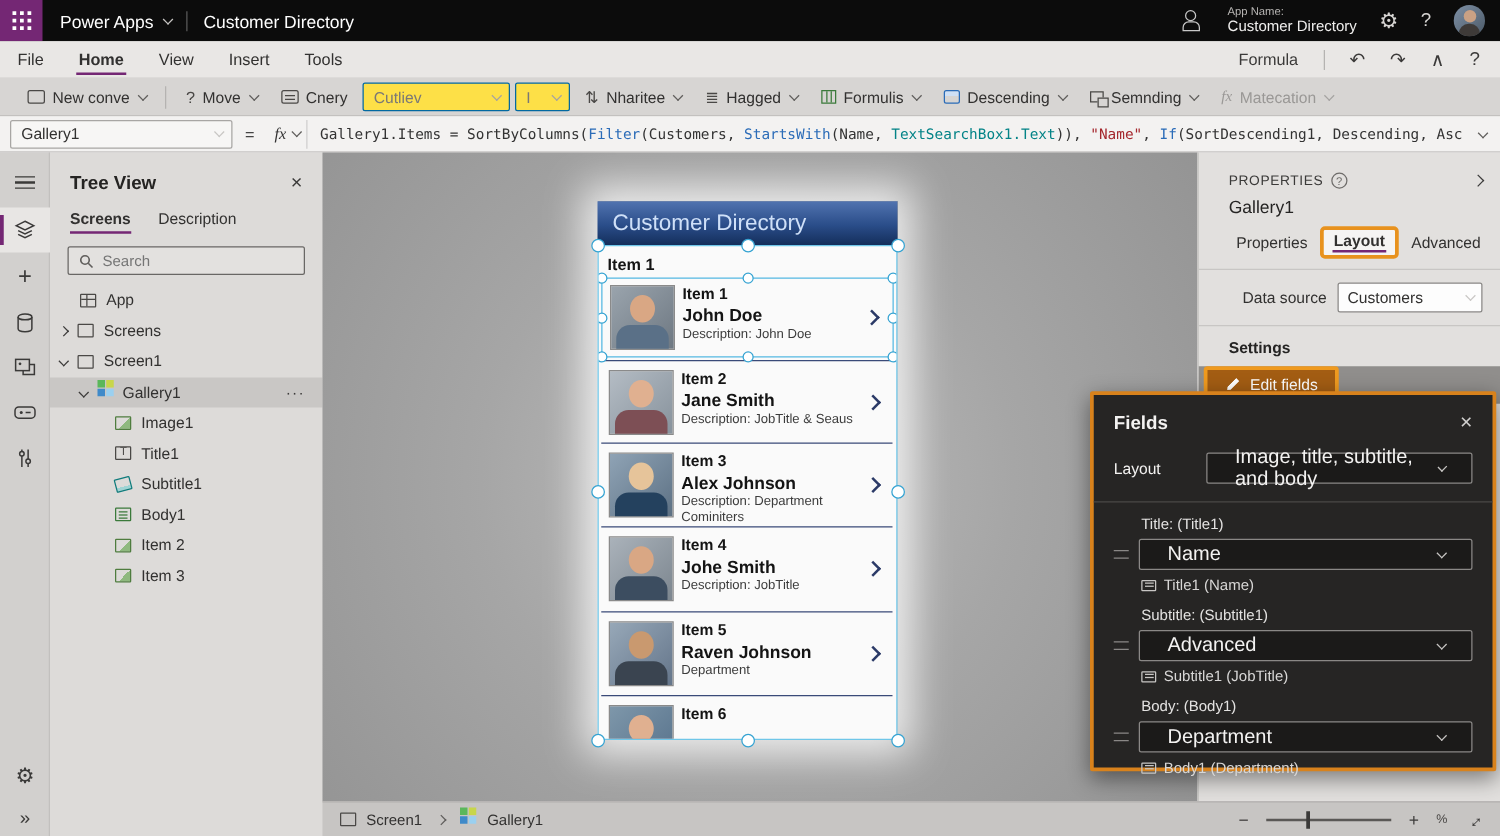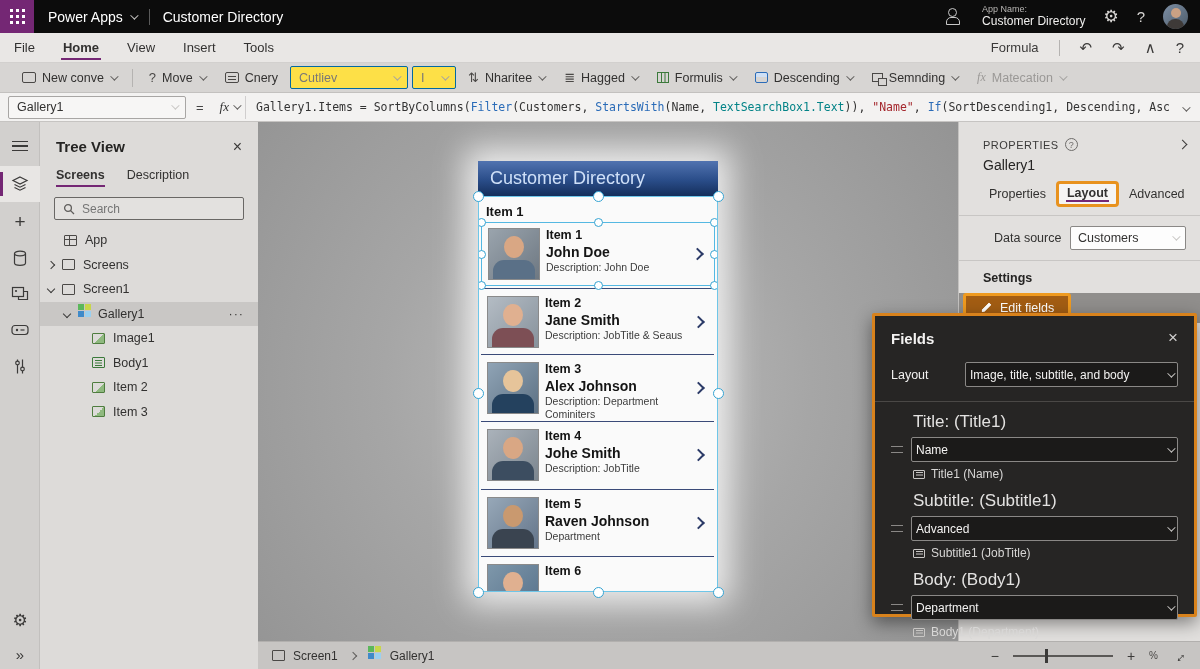--- a/index.html
+++ b/index.html
@@ -153,26 +153,26 @@
   .editfields-btn { display:flex; align-items:center; gap:8px; height:30px; padding:0 14px; margin-left:4px; background:#a35d13; border:3px solid #ef9a1f; border-radius:3px; color:#fff; }
   .pencil { display:inline-block; width:12px; height:3.5px; background:#fff; transform:rotate(-45deg); clip-path:polygon(0 50%, 18% 0, 100% 0, 100% 100%, 18% 100%); }
 
   
   .fieldsdlg { position:absolute; left:872px; top:313px; width:325px; height:304px; background:#262524; border:3px solid #d8821c; border-radius:2px; color:#f3f2f1; box-shadow:0 6px 18px rgba(0,0,0,0.45); }
   .fd-head { display:flex; align-items:center; justify-content:space-between; padding:12px 16px 0 16px; }
   .fd-title { font-size:15px; font-weight:bold; }
   .fd-close { font-size:17px; color:#d0cfce; }
   .fd-layoutrow { display:flex; align-items:center; padding:14px 16px 0 16px; }
   .fd-layoutrow .lbl { font-size:12.5px; width:74px; }
-  .fd-dd { flex:1; display:flex; align-items:center; justify-content:space-between; height:25px; background:#1b1a19; border:1px solid #8a8886; border-radius:2px; padding:0 4px; font-size:12px; }
+  .fd-dd { flex:1; display:flex; align-items:center; justify-content:space-between; height:25px; background:#1b1a19; border:1px solid #8a8886; border-radius:2px; padding:0 22px; font-size:16px; }
   .fd-dd .chev, .pp-dd .chev, .fb-selector .chev, .fd-dd .chevw { border-color:#c8c6c4; }
   .chevw { display:inline-block; width:6px; height:6px; border-right:1.3px solid #c8c6c4; border-bottom:1.3px solid #c8c6c4; transform:rotate(45deg) translateY(-2px); }
   .fd-div { height:1px; background:#4a4846; margin:14px 0 0 0; }
   .fd-group { padding:10px 16px 0 16px; }
-  .fd-group .glbl { font-size:17px; color:#e3e2e1; padding-left:22px; }
+  .fd-group .glbl { font-size:12px; color:#e3e2e1; padding-left:22px; }
   .fd-fieldrow { display:flex; align-items:center; gap:8px; margin-top:5px; }
   .draghandle { width:12px; height:7px; border-top:1.6px solid #8a8886; border-bottom:1.6px solid #8a8886; flex:0 0 auto; }
   .fd-sub { display:flex; align-items:center; gap:6px; padding-left:22px; margin-top:5px; font-size:12px; color:#d8d7d6; }
   .bound-ico { display:inline-block; width:12px; height:9px; border:1.2px solid #c8c6c4; border-radius:1px; position:relative; }
   .bound-ico::after { content:""; position:absolute; left:1.5px; right:1.5px; top:1.5px; height:1px; background:#c8c6c4; box-shadow:0 2.5px #c8c6c4; }
 
   
   .statusbar { position:absolute; left:258px; top:641px; width:942px; height:28px; background:#c7c5c3; border-top:1px solid #b2b0ae; display:flex; align-items:center; font-size:12px; padding:0 14px; }
   .sb-crumb { display:flex; align-items:center; gap:8px; }
   .sb-screenico { display:inline-block; width:13px; height:11px; border:1.2px solid #4a4846; border-radius:1px; }
@@ -377,20 +377,28 @@
       </div>
       <div class="tree-row selected" style="padding-left:24px">
         <span class="texp d"></span>
         <span class="gal-ico"></span>
         <span>Gallery1</span>
         <span class="tree-more">···</span>
       </div>
       <div class="tree-row" style="padding-left:52px">
         <span class="tico img" style="margin-left:0"></span>
         <span>Image1</span>
+      </div>
+      <div class="tree-row" style="padding-left:52px">
+        <span class="tico title" style="margin-left:0"></span>
+        <span>Title1</span>
+      </div>
+      <div class="tree-row" style="padding-left:52px">
+        <span class="tico sub" style="margin-left:0"></span>
+        <span>Subtitle1</span>
       </div>
       <div class="tree-row" style="padding-left:52px">
         <span class="tico body" style="margin-left:0"></span>
         <span>Body1</span>
       </div>
       <div class="tree-row" style="padding-left:52px">
         <span class="tico img" style="margin-left:0"></span>
         <span>Item 2</span>
       </div>
       <div class="tree-row" style="padding-left:52px">

